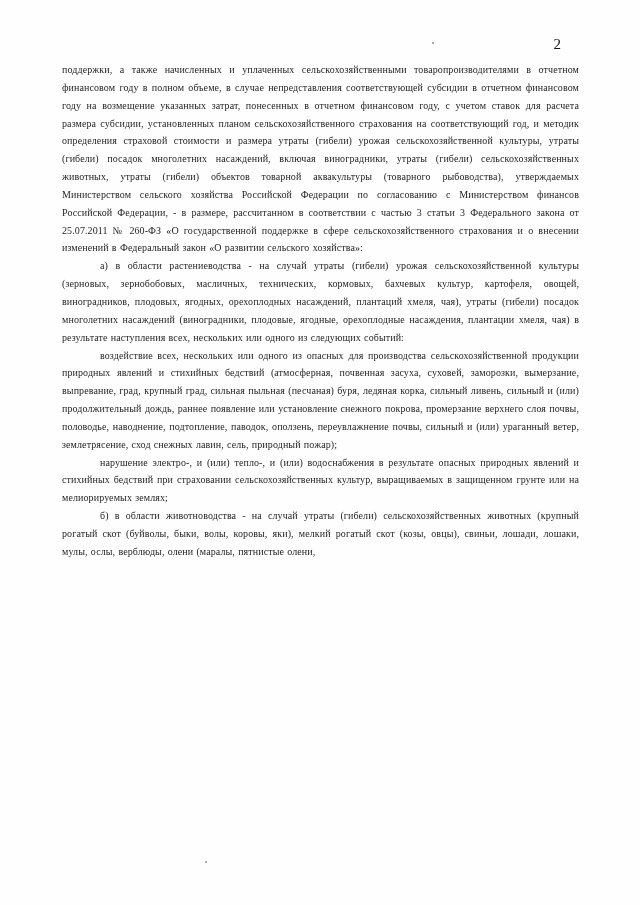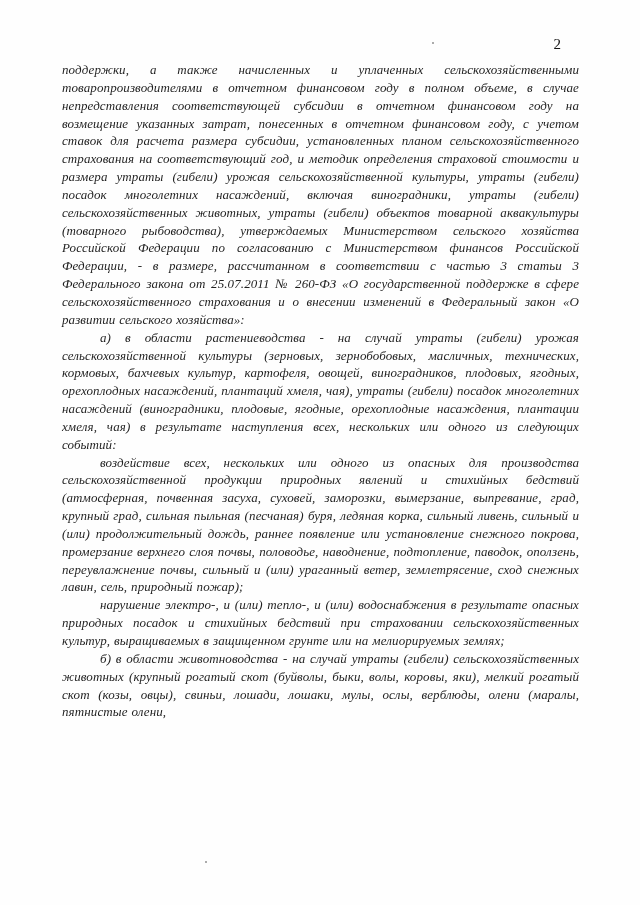--- a/index.html
+++ b/index.html
@@ -22,25 +22,24 @@
     color: #141414;
   }
   .text-block {
     position: absolute;
     left: 62px; top: 61px;
     width: 517px;
     text-align: justify;
   }
   .text-block p {
     margin: 0;
-    font-size: 13px;
+    font-size: 10px;
     line-height: 17.85px;
     word-spacing: 0.6px;
     letter-spacing: 0.1px;
-    font-style: italic;
   }
   .text-block p.indented { text-indent: 38px; }
   .artifact {
     position: absolute;
     background: #8f8f8f;
     border-radius: 50%;
     width: 2px; height: 2px;
   }
 </style>
 </head>
@@ -51,20 +50,20 @@
 
   <div class="text-block">
 
       <p>поддержки, а также начисленных и уплаченных сельскохозяйственными товаропроизводителями в отчетном финансовом году в полном объеме, в случае непредставления соответствующей субсидии в отчетном финансовом году на возмещение указанных затрат, понесенных в отчетном финансовом году, с учетом ставок для расчета размера субсидии, установленных планом сельскохозяйственного страхования на соответствующий год, и методик определения страховой стоимости и размера утраты (гибели) урожая сельскохозяйственной культуры, утраты (гибели) посадок многолетних насаждений, включая виноградники, утраты (гибели) сельскохозяйственных животных, утраты (гибели) объектов товарной аквакультуры (товарного рыбоводства), утверждаемых Министерством сельского хозяйства Российской Федерации по согласованию с Министерством финансов Российской Федерации, - в размере, рассчитанном в соответствии с частью 3 статьи 3 Федерального закона от 25.07.2011 № 260-ФЗ «О государственной поддержке в сфере сельскохозяйственного страхования и о внесении изменений в Федеральный закон «О развитии сельского хозяйства»:</p>
 
       <p class="indented">а) в области растениеводства - на случай утраты (гибели) урожая сельскохозяйственной культуры (зерновых, зернобобовых, масличных, технических, кормовых, бахчевых культур, картофеля, овощей, виноградников, плодовых, ягодных, орехоплодных насаждений, плантаций хмеля, чая), утраты (гибели) посадок многолетних насаждений (виноградники, плодовые, ягодные, орехоплодные насаждения, плантации хмеля, чая) в результате наступления всех, нескольких или одного из следующих событий:</p>
 
       <p class="indented">воздействие всех, нескольких или одного из опасных для производства сельскохозяйственной продукции природных явлений и стихийных бедствий (атмосферная, почвенная засуха, суховей, заморозки, вымерзание, выпревание, град, крупный град, сильная пыльная (песчаная) буря, ледяная корка, сильный ливень, сильный и (или) продолжительный дождь, раннее появление или установление снежного покрова, промерзание верхнего слоя почвы, половодье, наводнение, подтопление, паводок, оползень, переувлажнение почвы, сильный и (или) ураганный ветер, землетрясение, сход снежных лавин, сель, природный пожар);</p>
 
 
-      <p class="indented">нарушение электро-, и (или) тепло-, и (или) водоснабжения в результате опасных природных посадок и стихийных бедствий при страховании сельскохозяйственных культур, выращиваемых в защищенном грунте или на мелиорируемых землях;</p>
+      <p class="indented">нарушение электро-, и (или) тепло-, и (или) водоснабжения в результате опасных природных явлений и стихийных бедствий при страховании сельскохозяйственных культур, выращиваемых в защищенном грунте или на мелиорируемых землях;</p>
 
       <p class="indented">б) в области животноводства - на случай утраты (гибели) сельскохозяйственных животных (крупный рогатый скот (буйволы, быки, волы, коровы, яки), мелкий рогатый скот (козы, овцы), свиньи, лошади, лошаки, мулы, ослы, верблюды, олени (маралы, пятнистые олени,</p>
     </div>
 
   <div class="artifact" style="left:432px; top:42px;"></div>
   <div class="artifact" style="left:205px; top:861px;"></div>
 </div>
 
 </body></html>

